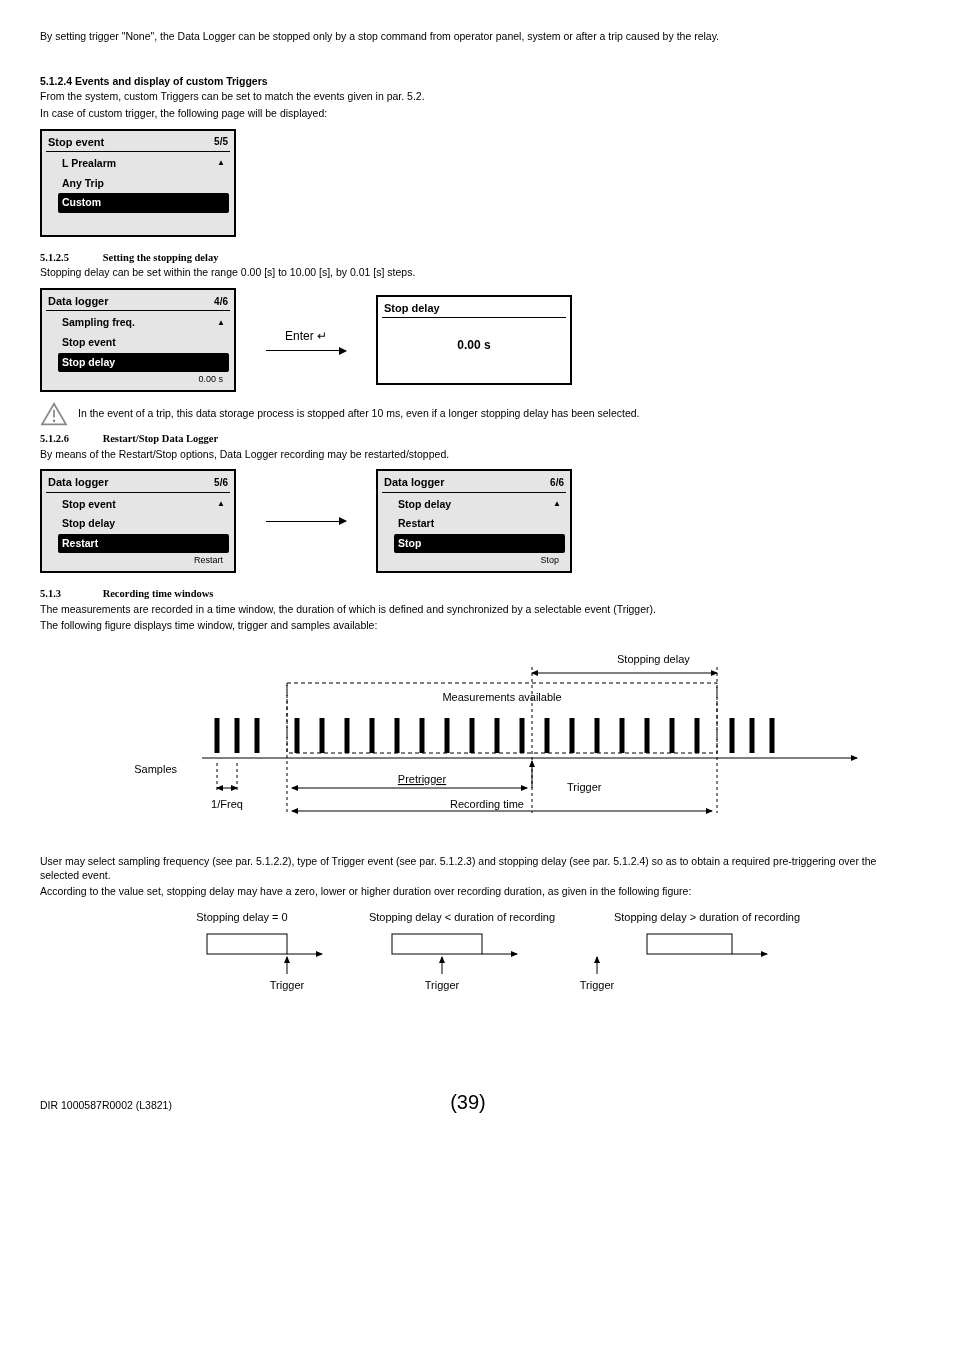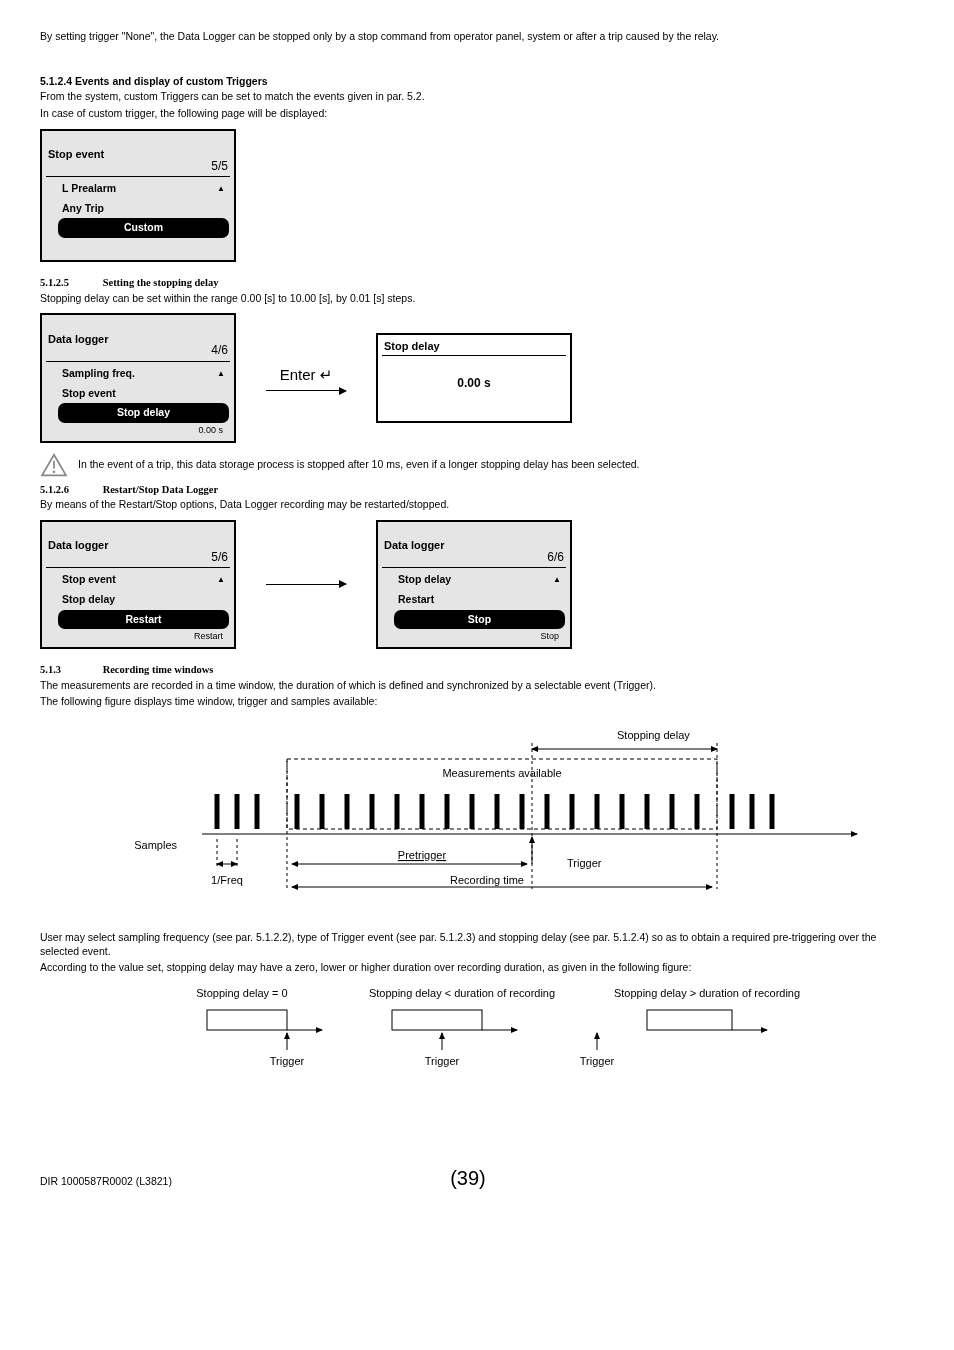--- a/index.html
+++ b/index.html
@@ -24,37 +24,36 @@
     box-sizing: border-box;
   }
   .panel-title-row {
     display: flex;
     justify-content: space-between;
     align-items: center;
     padding: 4px 6px 2px 6px;
     font-weight: bold;
     font-size: 11px;
   }
-  .panel-title-row .pg { font-weight: normal; font-size: 12px; margin-top: 24px; }
+  .panel-title-row .pg { font-weight: bold; font-size: 10px; }
   .panel-hr { border: none; border-top: 1.5px solid #000; margin: 0 4px 2px 4px; }
   .panel-body { padding: 0 5px 4px 16px; min-height: 64px; box-sizing: border-box; }
   .panel-item {
     display: flex;
     justify-content: space-between;
     align-items: center;
     padding: 3px 4px;
     font-weight: bold;
     font-size: 10.5px;
   }
   .panel-item .tri { font-size: 8px; }
   .panel-item.sel {
     background: #000;
     color: #fff;
-    border-radius: 7px;
-    justify-content: center;
+    border-radius: 2px;
   }
   .panel-footer {
     text-align: right;
     font-size: 9px;
     padding: 2px 6px 0 0;
   }
 
   .value-panel {
     border: 2px solid #000;
     width: 196px;
@@ -71,21 +70,21 @@
     font-size: 12px;
     padding: 18px 0 30px 0;
   }
 
   .arrow-block {
     display: flex;
     flex-direction: column;
     align-items: center;
     justify-content: center;
     width: 100px;
-    font-size: 15px;
+    font-size: 12px;
   }
   .arrow-line {
     width: 80px; height: 1px; background:#000; position: relative; margin-top:6px;
   }
   .arrow-line::after {
     content:''; position:absolute; right:-1px; top:-3.5px;
     border-left:8px solid #000; border-top:4px solid transparent; border-bottom:4px solid transparent;
   }
   .arrow-only {
     width: 80px; height: 1px; background:#000; position: relative;

